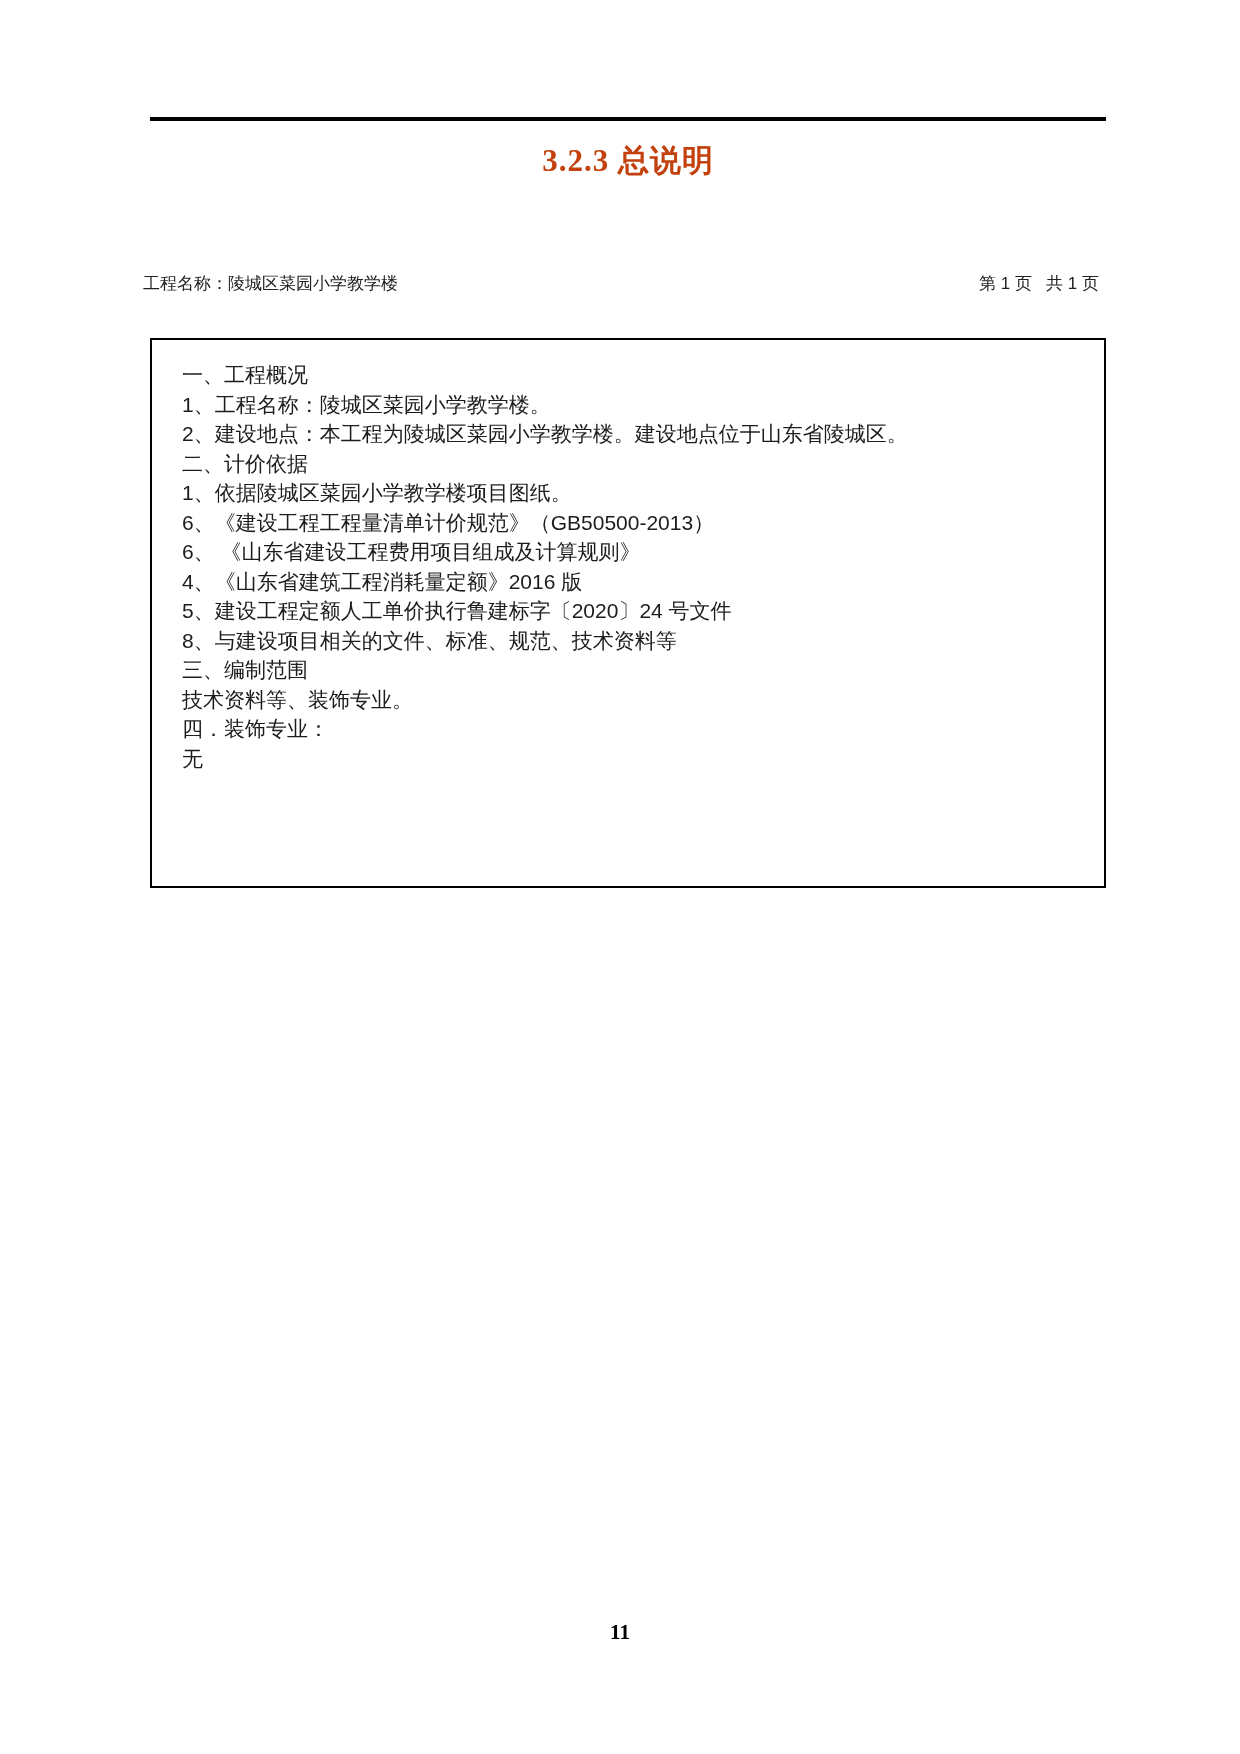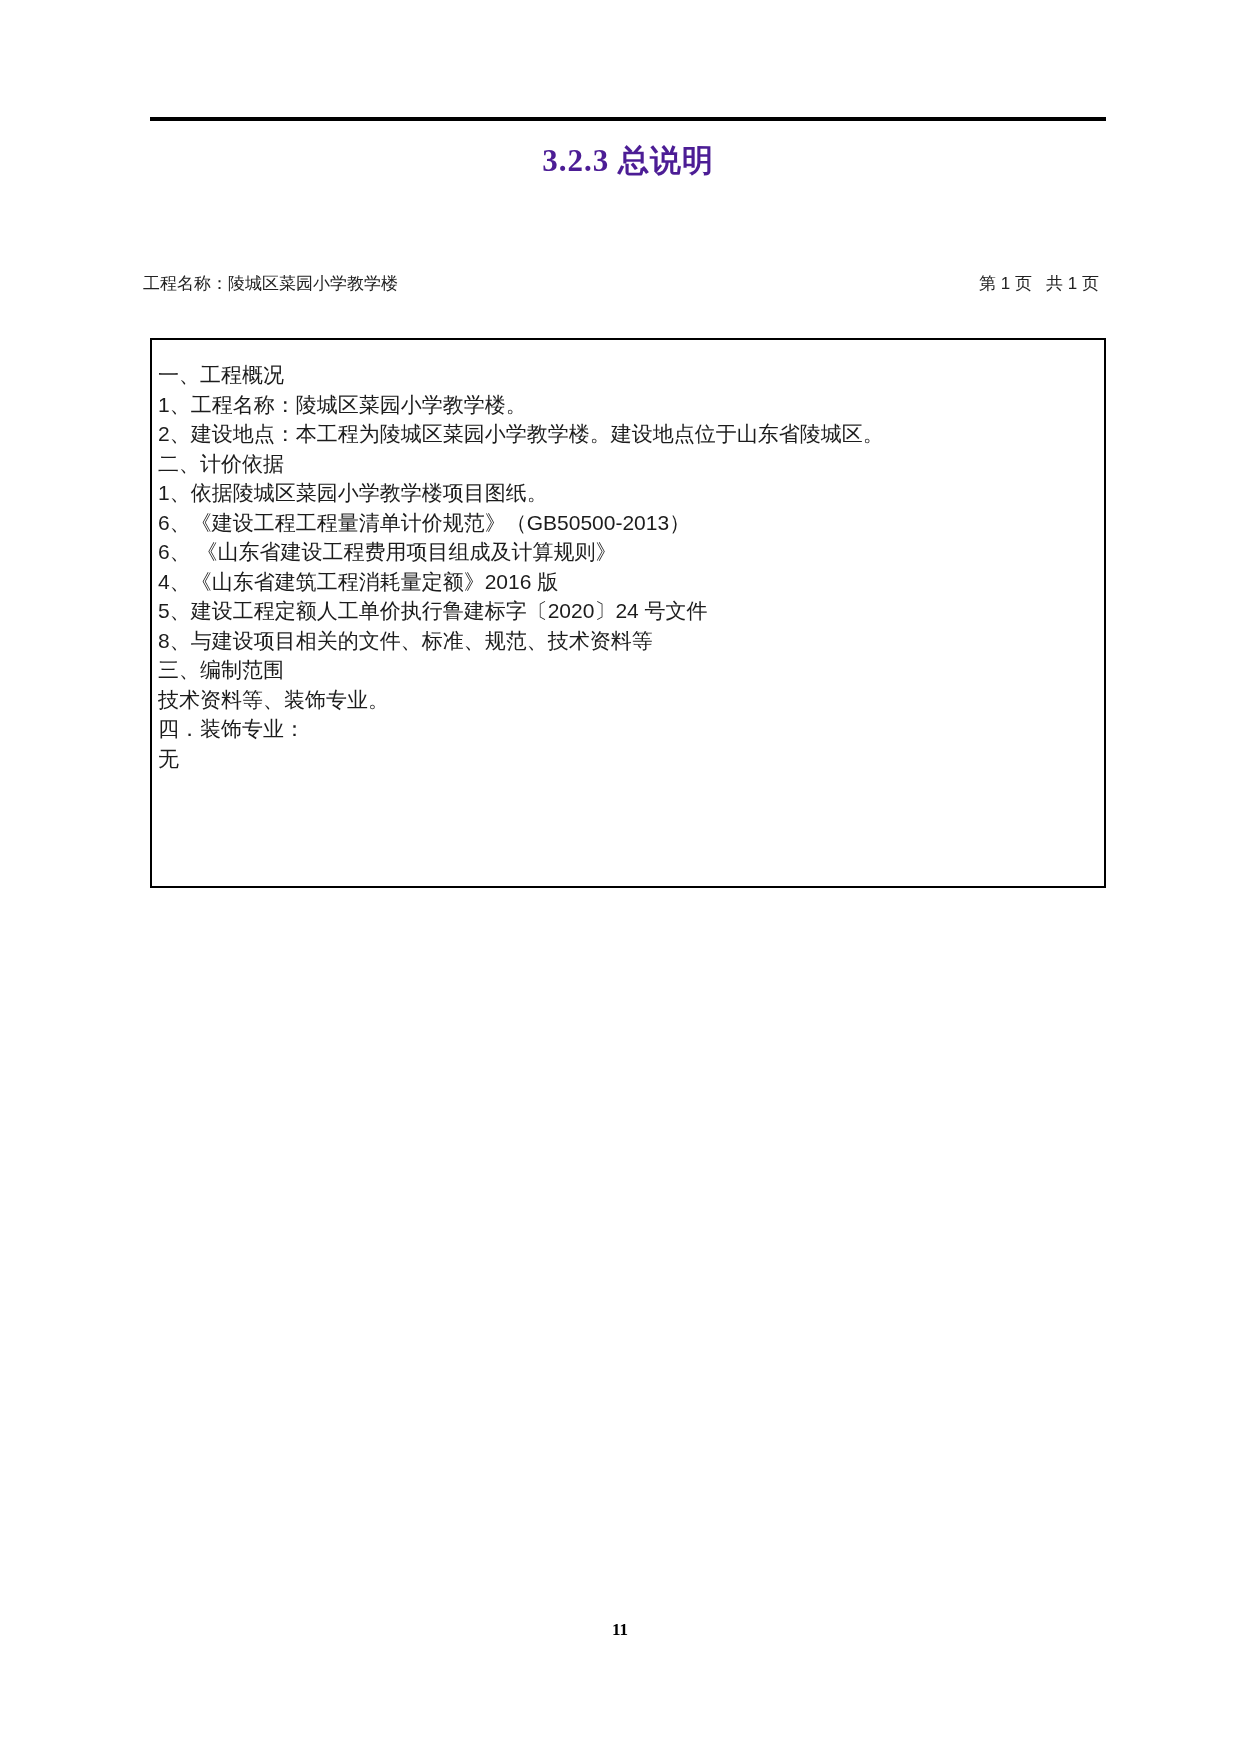--- a/index.html
+++ b/index.html
@@ -26,21 +26,21 @@
   }
   .doc-title {
     position: absolute;
     left: 150px;
     top: 140px;
     width: 956px;
     text-align: center;
     font-family: "Liberation Serif", serif;
     font-weight: bold;
     font-size: 31px;
-    color: #4c1d95;
+    color: #c2410c;
     letter-spacing: 1px;
   }
   .meta-row {
     position: absolute;
     left: 143px;
     top: 272px;
     width: 956px;
     display: flex;
     justify-content: space-between;
     align-items: flex-end;
@@ -51,37 +51,37 @@
     white-space: pre;
   }
   .notes-box {
     position: absolute;
     left: 150px;
     top: 338px;
     width: 956px;
     height: 550px;
     border: 2px solid #000000;
     box-sizing: border-box;
-    padding: 20px 16px 0 6px;
+    padding: 20px 16px 0 30px;
   }
   .note-line {
     font-size: 21px;
     line-height: 29.5px;
     color: #1c1c1c;
     white-space: pre-wrap;
   }
   .page-number {
     position: absolute;
     left: 0;
     top: 1620px;
     width: 1240px;
     text-align: center;
     font-family: "Liberation Serif", serif;
     font-weight: bold;
-    font-size: 17px;
+    font-size: 21px;
     color: #000000;
   }
 </style>
 </head>
 <body>
 
 <div class="page">
 
   <div class="top-rule"></div>
 

